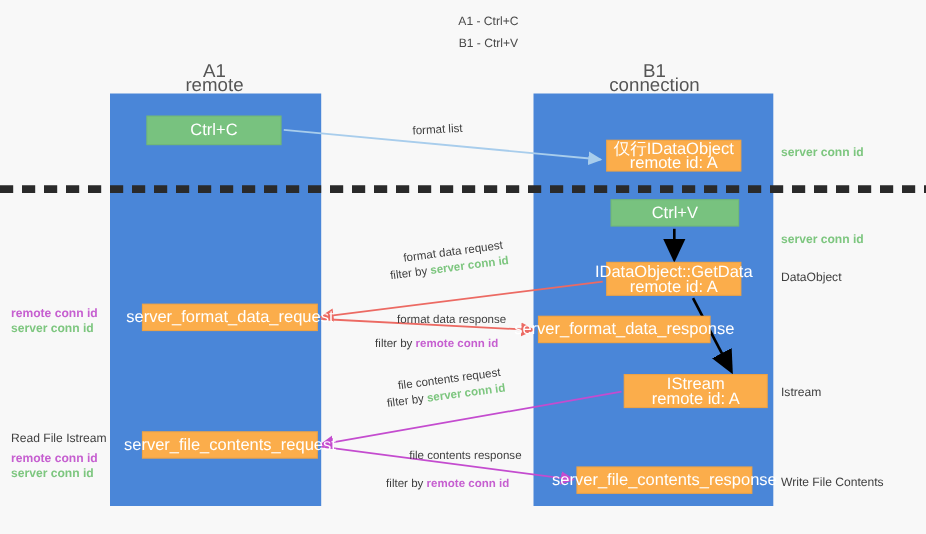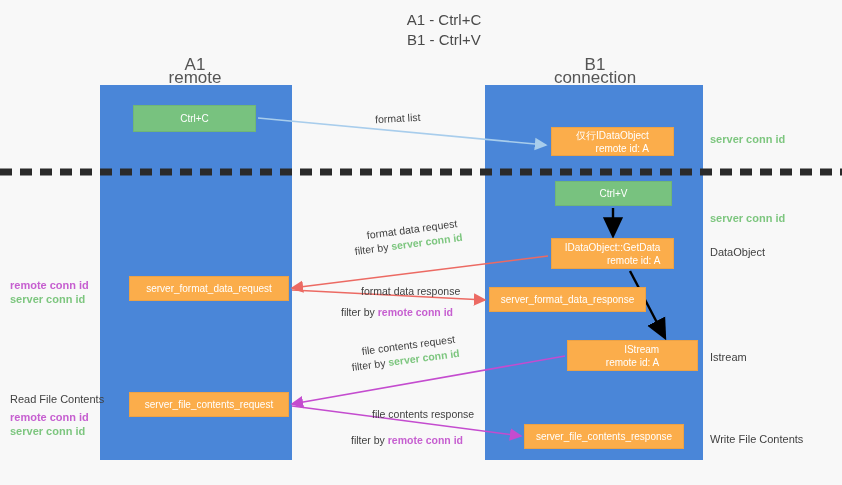--- a/index.html
+++ b/index.html
@@ -9,21 +9,21 @@
     background: #f8f8f8;
     font-family: "Liberation Sans", sans-serif;
     overflow: hidden;
     position: relative;
   }
   #stage { position: absolute; left: 0; top: 0; width: 842px; height: 485px; }
 
   .title {
     position: absolute; left: 0; top: 10px; width: 842px;
     text-align: center;
-    font-size: 15px; color: #4a4a4a; line-height: 20px;
+    font-size: 11px; color: #4a4a4a; line-height: 20px;
     white-space: pre-line;
     padding-left: 46px;
   }
 
   .col-head {
     position: absolute; text-align: center;
     font-size: 17px; color: #555; line-height: 13px;
     white-space: pre-line;
   }
   #head-a1 { left: 130px; top: 58px; width: 130px; }
@@ -32,22 +32,22 @@
   .lane {
     position: absolute; background: #4a86d8;
   }
   #lane-a1 { left: 100px; top: 85px; width: 192px; height: 375px; }
   #lane-b1 { left: 485px; top: 85px; width: 218px; height: 375px; }
 
   .box {
     position: absolute;
     display: flex; flex-direction: column;
     align-items: center; justify-content: center;
-    color: #ffffff; font-size: 10px; line-height: 13px;
-    text-align: right; white-space: pre-line;
+    color: #ffffff; font-size: 15px; line-height: 13px;
+    text-align: center; white-space: pre-line;
     border: 1px solid rgba(0,0,0,0.06);
   }
   .box.green { background: #78c27f; }
   .box.orange { background: #fbad4b; }
 
   #box-ctrlc { left: 133px; top: 105px; width: 123px; height: 27px; }
   #box-dataobj { left: 551px; top: 127px; width: 123px; height: 29px; }
   #box-ctrlv { left: 555px; top: 181px; width: 117px; height: 25px; }
   #box-getdata { left: 551px; top: 238px; width: 123px; height: 31px; }
   #box-istream { left: 567px; top: 340px; width: 131px; height: 31px; }
@@ -160,21 +160,21 @@
   <div class="side-label green-txt" id="lbl-srv2">server conn id</div>
   <div class="side-label" id="lbl-dataobject">DataObject</div>
   <div class="side-label" id="lbl-istream">Istream</div>
   <div class="side-label" id="lbl-write">Write File Contents</div>
 
   <div class="side-label" id="lbl-left-conn1">
     <span class="purple-txt">remote conn id</span><br>
     <span class="green-txt">server conn id</span>
   </div>
 
-  <div class="side-label" id="lbl-read">Read File Contents</div>
+  <div class="side-label" id="lbl-read">Read File Istream</div>
 
   <div class="side-label" id="lbl-left-conn2">
     <span class="purple-txt">remote conn id</span><br>
     <span class="green-txt">server conn id</span>
   </div>
 
   <div class="arrow-label" id="al-formatlist">format list</div>
 
   <div class="arrow-label" id="al-fdreq">format data request</div>
   <div class="arrow-label" id="al-fdreq2">

